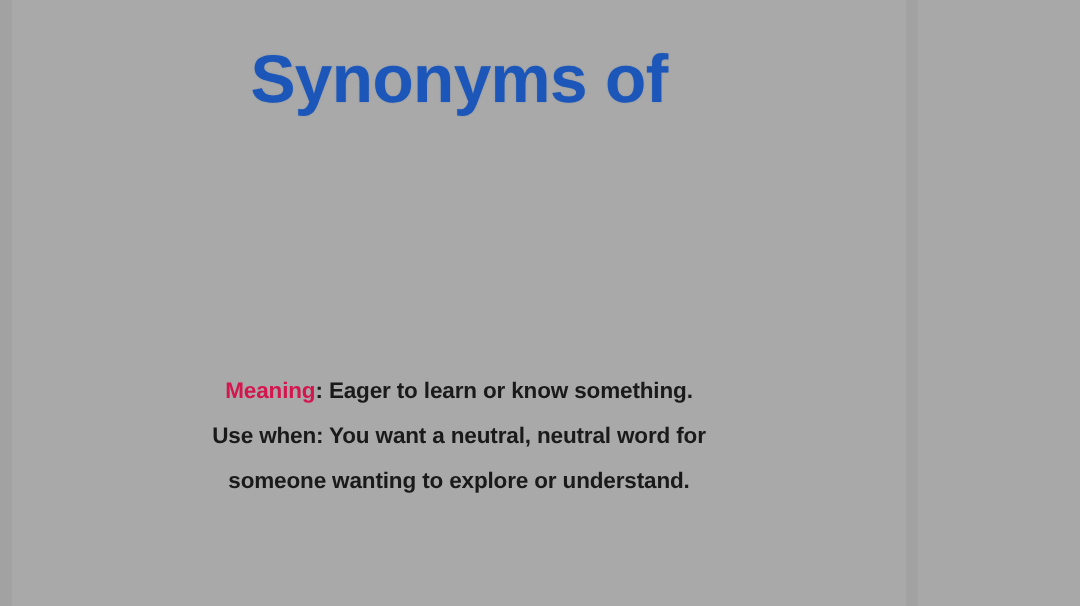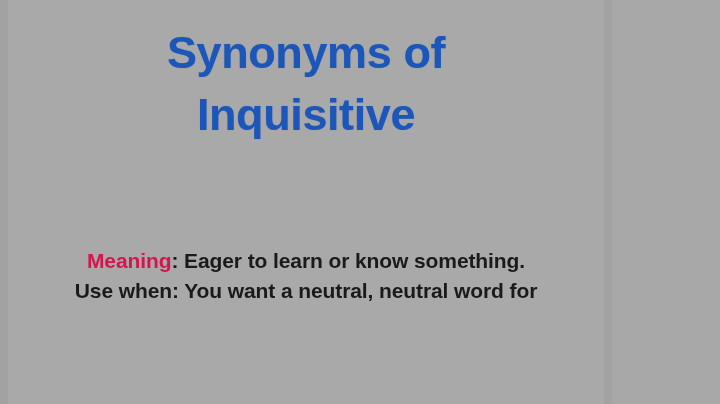--- a/index.html
+++ b/index.html
@@ -56,42 +56,42 @@
   .body-block {
     position: absolute;
     left: 0;
     right: 0;
     top: 246px;
     text-align: center;
   }
   .body-line {
     display: block;
     color: #1a1a1a;
-    font-size: 21px;
+    font-size: 15px;
     font-weight: 700;
     line-height: 30px;
     letter-spacing: -0.1px;
     white-space: nowrap;
   }
   .accent-word {
     color: #d4164f;
     font-weight: 700;
   }
 </style>
 </head>
 <body>
 
 <div class="slide">
 
   <div class="edge-strip left"></div>
   <div class="edge-strip right"></div>
 
   <div class="title-block">
     <span class="title-line">Synonyms of</span>
-    <span class="title-line">Inquisitive</span>
   </div>
 
   <div class="body-block">
     <span class="body-line"><span class="accent-word">Meaning</span><span>: Eager to learn or know something.</span></span>
     <span class="body-line">Use when: You want a neutral, neutral word for</span>
+    <span class="body-line">someone wanting to explore or understand.</span>
   </div>
 
 </div>
 
 </body></html>

